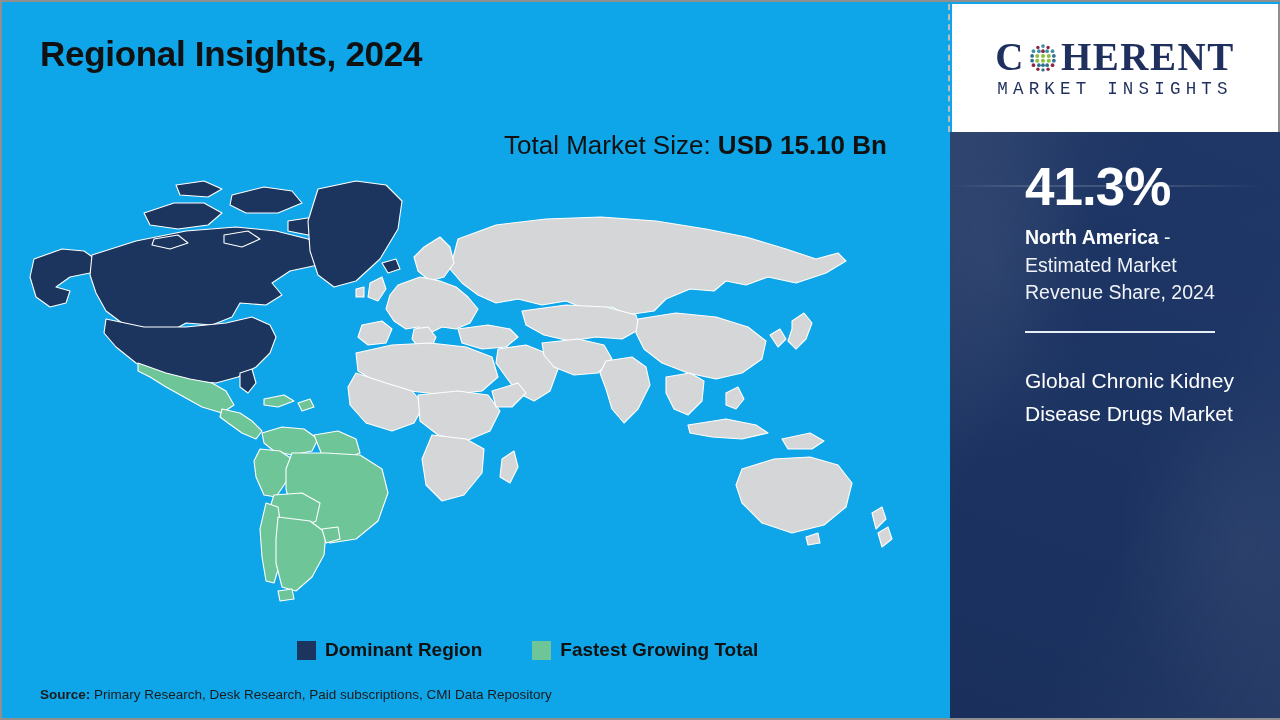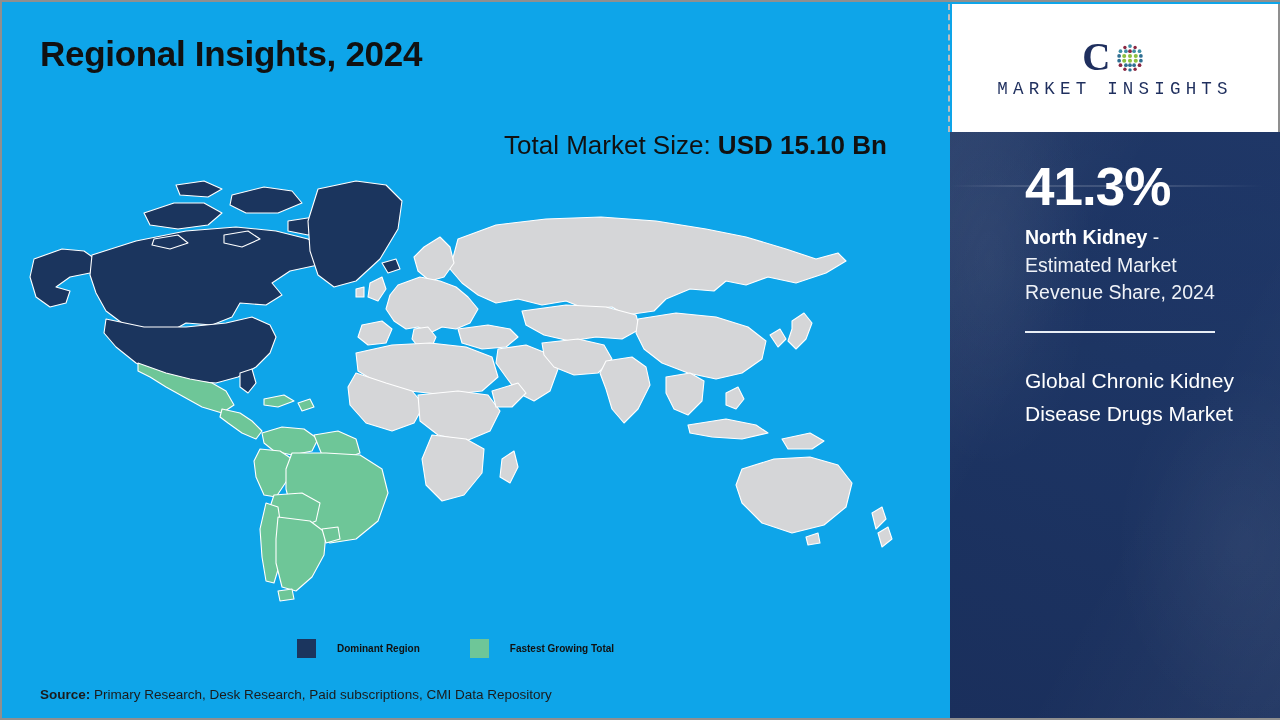--- a/index.html
+++ b/index.html
@@ -70,25 +70,24 @@
     display: flex;
     align-items: center;
     gap: 9px;
   }
   .legend-swatch {
     width: 19px;
     height: 19px;
     display: block;
   }
   .legend-label {
-    font-size: 10px;
+    font-size: 19px;
     font-weight: bold;
     color: #111111;
     white-space: nowrap;
-    margin-left: 12px;
   }
 
   
   .source {
     position: absolute;
     left: 38px;
     bottom: 16px;
     font-size: 13.5px;
     color: #1b1b1b;
     white-space: nowrap;
@@ -384,31 +383,32 @@
               <circle cx="38" cy="74" r="5.5" fill="#2f6f92"></circle>
               <circle cx="50" cy="74" r="5.5" fill="#2f6f92"></circle>
               <circle cx="62" cy="74" r="5.5" fill="#2f6f92"></circle>
               <circle cx="78" cy="74" r="5.5" fill="#8b2742"></circle>
               <circle cx="35" cy="86" r="5" fill="#8b2742"></circle>
               <circle cx="50" cy="88" r="5" fill="#2f6f92"></circle>
               <circle cx="65" cy="86" r="5" fill="#8b2742"></circle>
             </g>
           </svg>
         </span>
+        <span>HERENT</span>
       </div>
       <div class="logo-sub">MARKET INSIGHTS</div>
     </div>
   </div>
 
   <div class="info-panel">
     <div class="panel-texture"></div>
     <div class="panel-streak"></div>
     <div class="panel-content">
       <div class="stat-value">41.3%</div>
       <div class="stat-caption">
-        <span class="region">North Kidney</span><span> - Estimated Market Revenue Share, 2024</span>
+        <span class="region">North America</span><span> - Estimated Market Revenue Share, 2024</span>
       </div>
       <div class="panel-rule"></div>
       <div class="market-name">Global Chronic Kidney Disease Drugs Market</div>
     </div>
   </div>
 
 </div>
 
 </body></html>

